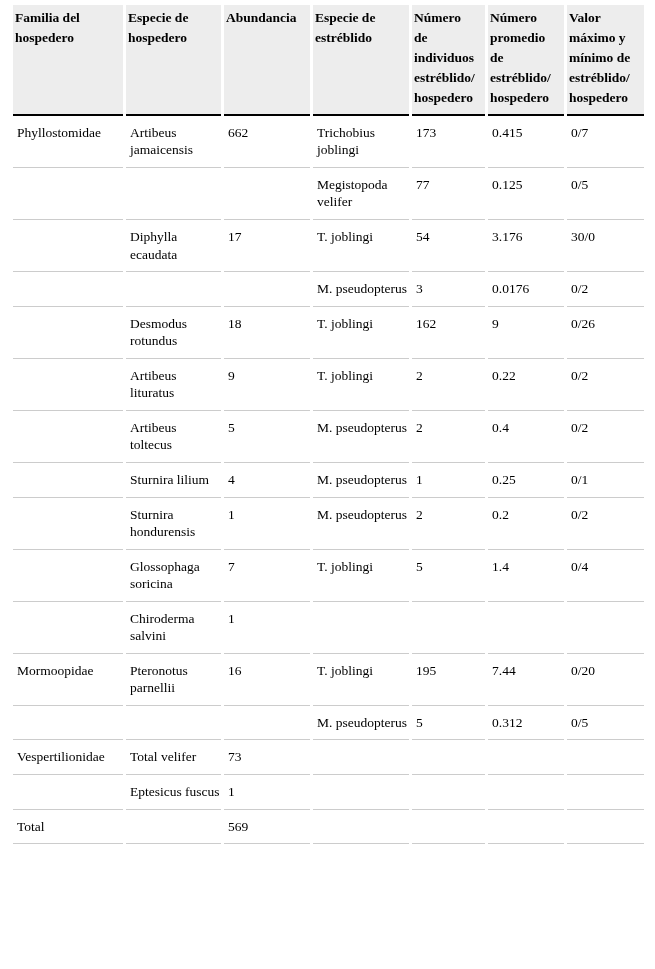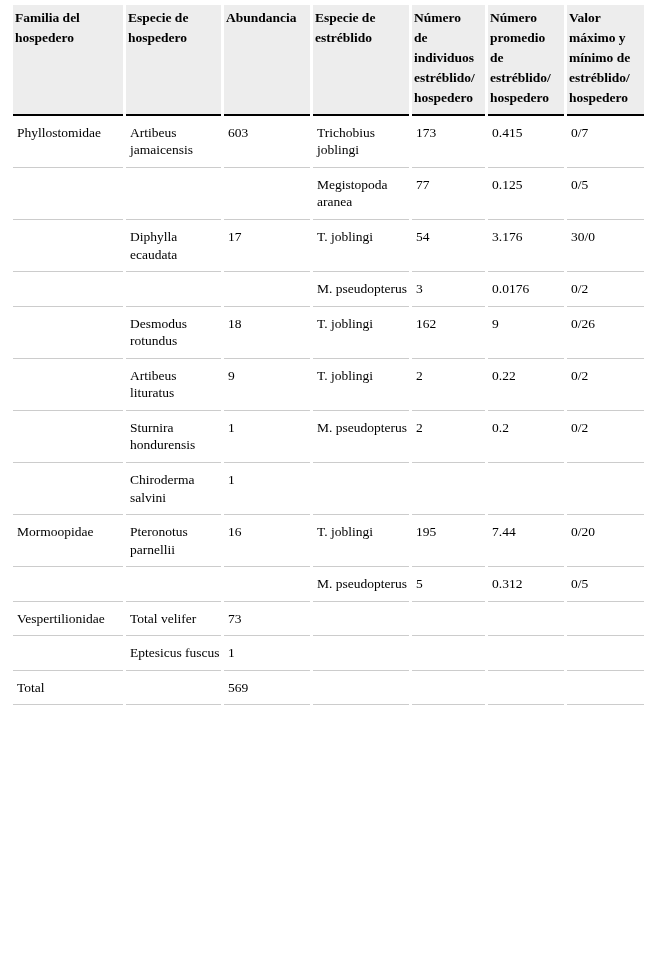--- a/index.html
+++ b/index.html
@@ -84,31 +84,31 @@
 máximo y
 mínimo de
 estréblido/
 hospedero</th>
       </tr>
     </thead>
     <tbody>
       <tr>
         <td>Phyllostomidae</td>
         <td class="it">Artibeus jamaicensis</td>
-        <td>603</td>
+        <td>662</td>
         <td class="it">Trichobius joblingi</td>
         <td>173</td>
         <td>0.415</td>
         <td>0/7</td>
       </tr>
       <tr>
         <td></td>
         <td class="it"></td>
         <td></td>
-        <td class="it">Megistopoda aranea</td>
+        <td class="it">Megistopoda velifer</td>
         <td>77</td>
         <td>0.125</td>
         <td>0/5</td>
       </tr>
       <tr>
         <td></td>
         <td class="it">Diphylla ecaudata</td>
         <td>17</td>
         <td class="it">T. joblingi</td>
         <td>54</td>
@@ -137,26 +137,53 @@
         <td></td>
         <td class="it">Artibeus lituratus</td>
         <td>9</td>
         <td class="it">T. joblingi</td>
         <td>2</td>
         <td>0.22</td>
         <td>0/2</td>
       </tr>
       <tr>
         <td></td>
+        <td class="it">Artibeus toltecus</td>
+        <td>5</td>
+        <td class="it">M. pseudopterus</td>
+        <td>2</td>
+        <td>0.4</td>
+        <td>0/2</td>
+      </tr>
+      <tr>
+        <td></td>
+        <td class="it">Sturnira lilium</td>
+        <td>4</td>
+        <td class="it">M. pseudopterus</td>
+        <td>1</td>
+        <td>0.25</td>
+        <td>0/1</td>
+      </tr>
+      <tr>
+        <td></td>
         <td class="it">Sturnira hondurensis</td>
         <td>1</td>
         <td class="it">M. pseudopterus</td>
         <td>2</td>
         <td>0.2</td>
         <td>0/2</td>
+      </tr>
+      <tr>
+        <td></td>
+        <td class="it">Glossophaga soricina</td>
+        <td>7</td>
+        <td class="it">T. joblingi</td>
+        <td>5</td>
+        <td>1.4</td>
+        <td>0/4</td>
       </tr>
       <tr>
         <td></td>
         <td class="it">Chiroderma salvini</td>
         <td>1</td>
         <td class="it"></td>
         <td></td>
         <td></td>
         <td></td>
       </tr>

